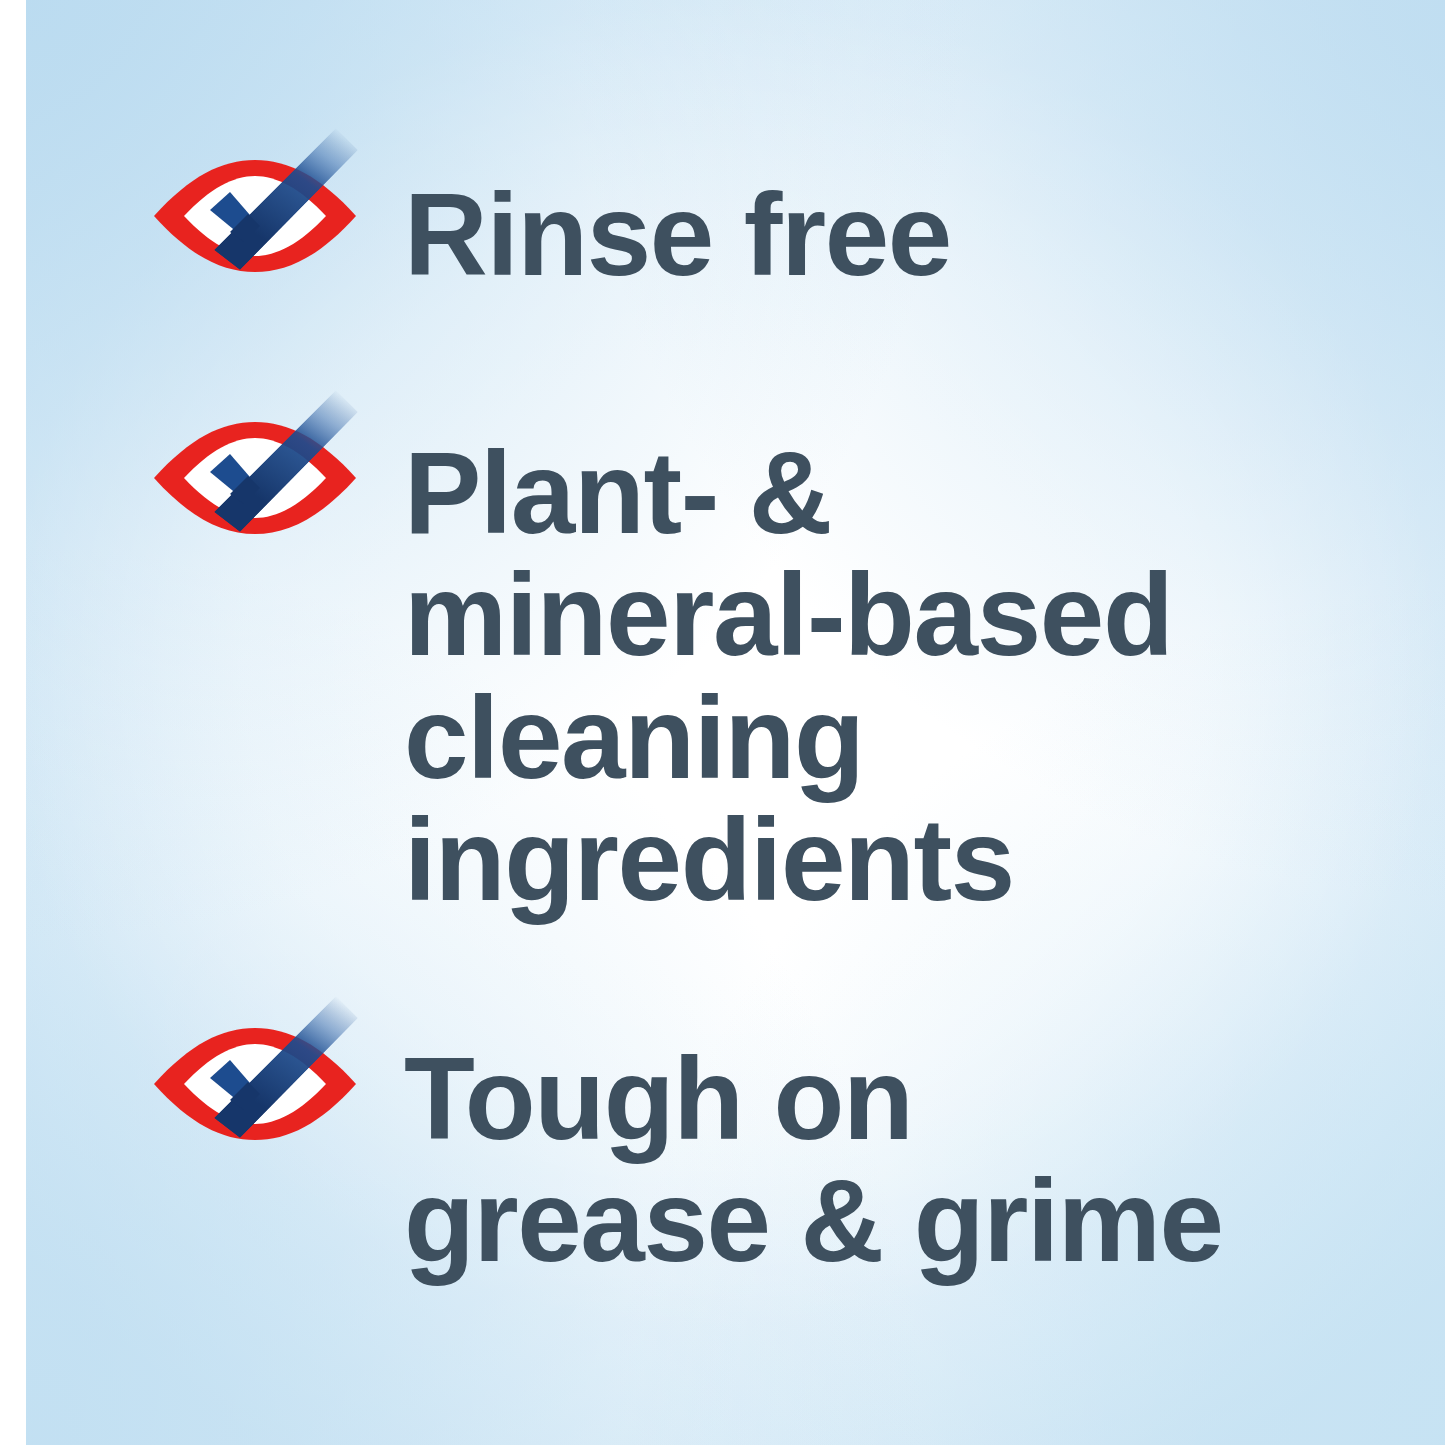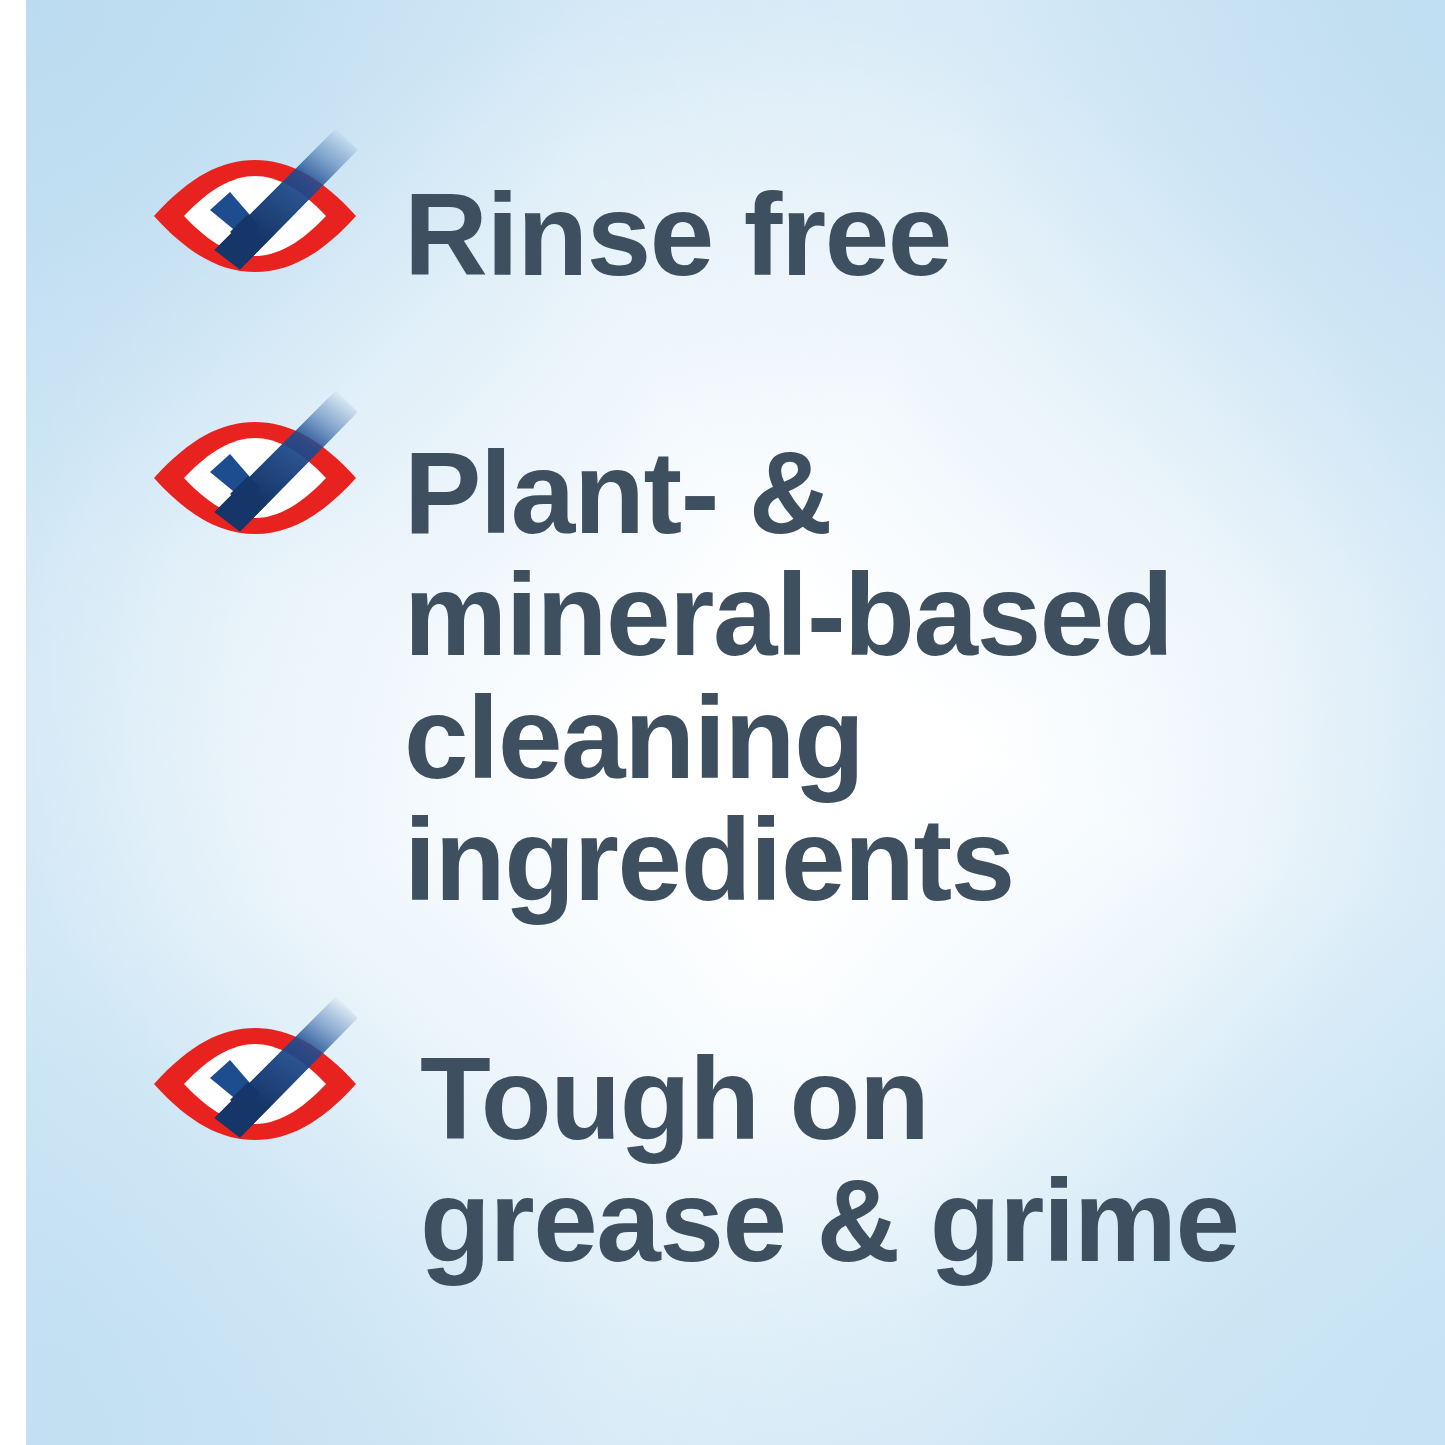--- a/index.html
+++ b/index.html
@@ -78,21 +78,21 @@
     height: 100%;
   }
   .benefit-row {
     position: absolute;
     display: flex;
     align-items: flex-start;
     left: 118px;
   }
   .benefit-row[data-row="0"] { top: 138px; }
   .benefit-row[data-row="1"] { top: 400px; }
-  .benefit-row[data-row="2"] { top: 1006px; gap: 16px; }
+  .benefit-row[data-row="2"] { top: 1006px; }
 
   .check-badge {
     position: relative;
     width: 222px;
     height: 150px;
     flex: 0 0 222px;
     margin-right: 38px;
   }
   .check-badge svg {
     position: absolute;

